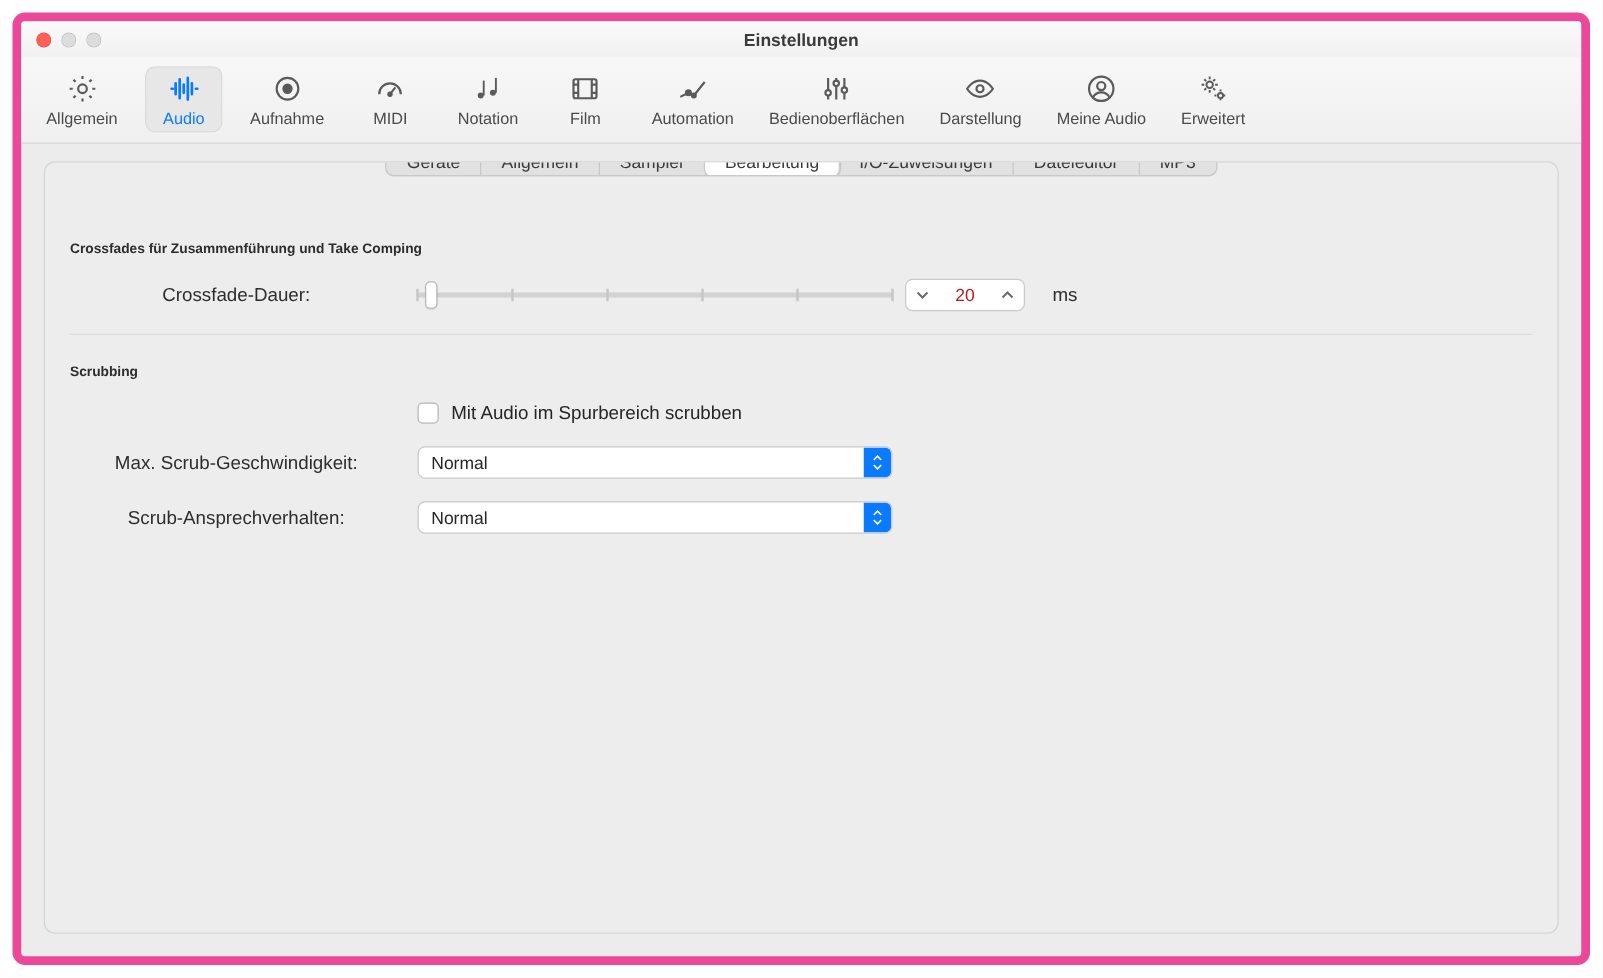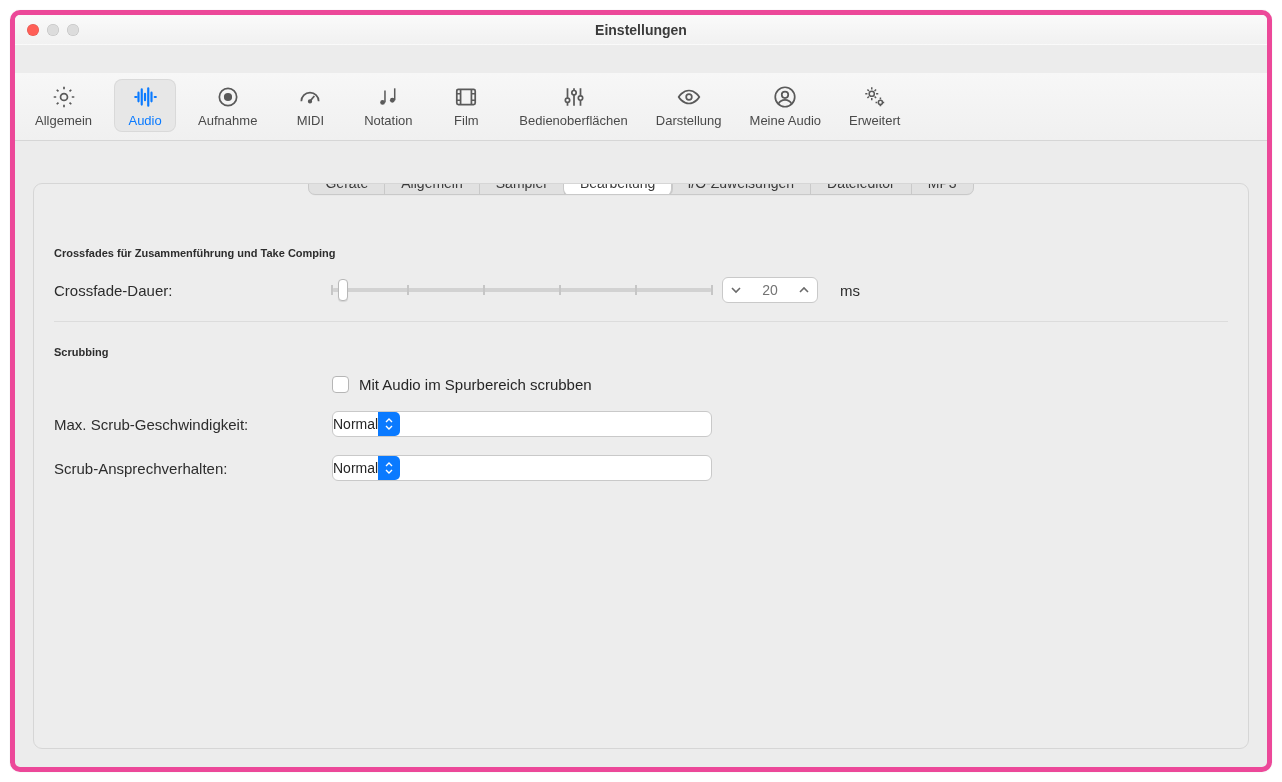--- a/index.html
+++ b/index.html
@@ -23,28 +23,27 @@
   html, body {
     margin: 0; padding: 0;
     font-family: -apple-system, "Helvetica Neue", Arial, sans-serif;
     color: var(--text);
     background: #fff;
   }
   .window {
     width: 1262px;
     height: 762px;
     margin: 10px;
-    border: 5px solid #ec4899;
+    border: 7px solid #ec4899;
     border-radius: 10px;
     overflow: hidden;
     background: var(--bg-window);
     display: flex;
     flex-direction: column;
     box-shadow: 0 0 0 1px rgba(0,0,0,0.02);
-    gap: 28px;
   }
 
   
   .titlebar {
     position: relative;
     height: 30px;
     background: linear-gradient(#fafafa, #f1f1f1);
     border-bottom: 1px solid transparent;
     display: flex;
     align-items: center;
@@ -157,21 +156,21 @@
     color: #2d2d2d;
     margin: 24px 0 18px 0;
   }
   .row {
     display: flex;
     align-items: center;
     margin-bottom: 18px;
   }
   .row .label {
     width: 278px;
-    text-align: left;
+    text-align: center;
     padding-right: 12px;
     color: #2d2d2d;
     font-size: 15px;
   }
   .row .controls {
     display: flex;
     align-items: center;
     gap: 10px;
   }
 
@@ -221,46 +220,48 @@
   .stepper .st-btn {
     width: 26px;
     display: flex; align-items: center; justify-content: center;
     color: #6a6a6a;
     font-size: 11px;
   }
   .stepper .st-val {
     flex: 1;
     text-align: center;
     font-size: 14px;
-    color: #737373;
+    color: #b91c1c;
   }
   .unit { font-size: 15px; color: #2d2d2d; margin-left: 12px; }
 
   hr.sep {
     border: none;
     border-top: 1px solid #dcdcdc;
     margin: 12px 0 18px 0;
   }
 
   .checkbox {
     width: 17px; height: 17px;
     border: 1px solid #b6b6b6;
     border-radius: 4px;
     background: #fff;
     flex-shrink: 0;
   }
 
   .select {
     display: flex;
     align-items: center;
+    justify-content: space-between;
     width: 380px;
     height: 26px;
     background: var(--field-bg);
     border: 1px solid var(--border-strong);
     border-radius: 6px;
+    padding-left: 10px;
     overflow: hidden;
   }
   .select .val {
     font-size: 14px;
     color: #262626;
   }
   .select .sel-btn {
     width: 22px; height: 100%;
     background: var(--select-button);
     display: flex; align-items: center; justify-content: center;
@@ -343,20 +344,30 @@
     <div class="tb-item">
       <span class="tb-icon">
         <svg viewBox="0 0 24 24" fill="none" stroke="#5a5a5a" stroke-width="1.6">
             <rect x="3.5" y="5" width="17" height="14" rx="1.5"></rect>
             <path d="M7 5v14M17 5v14M3.5 9h3.5M3.5 15h3.5M17 9h3.5M17 15h3.5"></path>
           </svg>
       </span>
       <span class="label">Film</span>
     </div>
 
+    <div class="tb-item">
+      <span class="tb-icon">
+        <svg viewBox="0 0 24 24" fill="none" stroke="#5a5a5a" stroke-width="1.6">
+            <path d="M3 18l6-3 4 2 8-10"></path>
+            <circle cx="9" cy="15" r="1.8" fill="#5a5a5a"></circle>
+            <circle cx="13" cy="17" r="1.4" fill="#5a5a5a"></circle>
+          </svg>
+      </span>
+      <span class="label">Automation</span>
+    </div>
 
     <div class="tb-item">
       <span class="tb-icon">
         <svg viewBox="0 0 24 24" fill="none" stroke="#5a5a5a" stroke-width="1.6">
             <path d="M6 4v16M12 4v16M18 4v16"></path>
             <circle cx="6" cy="15" r="2" fill="#fff"></circle>
             <circle cx="12" cy="8" r="2" fill="#fff"></circle>
             <circle cx="18" cy="13" r="2" fill="#fff"></circle>
           </svg>
       </span>

